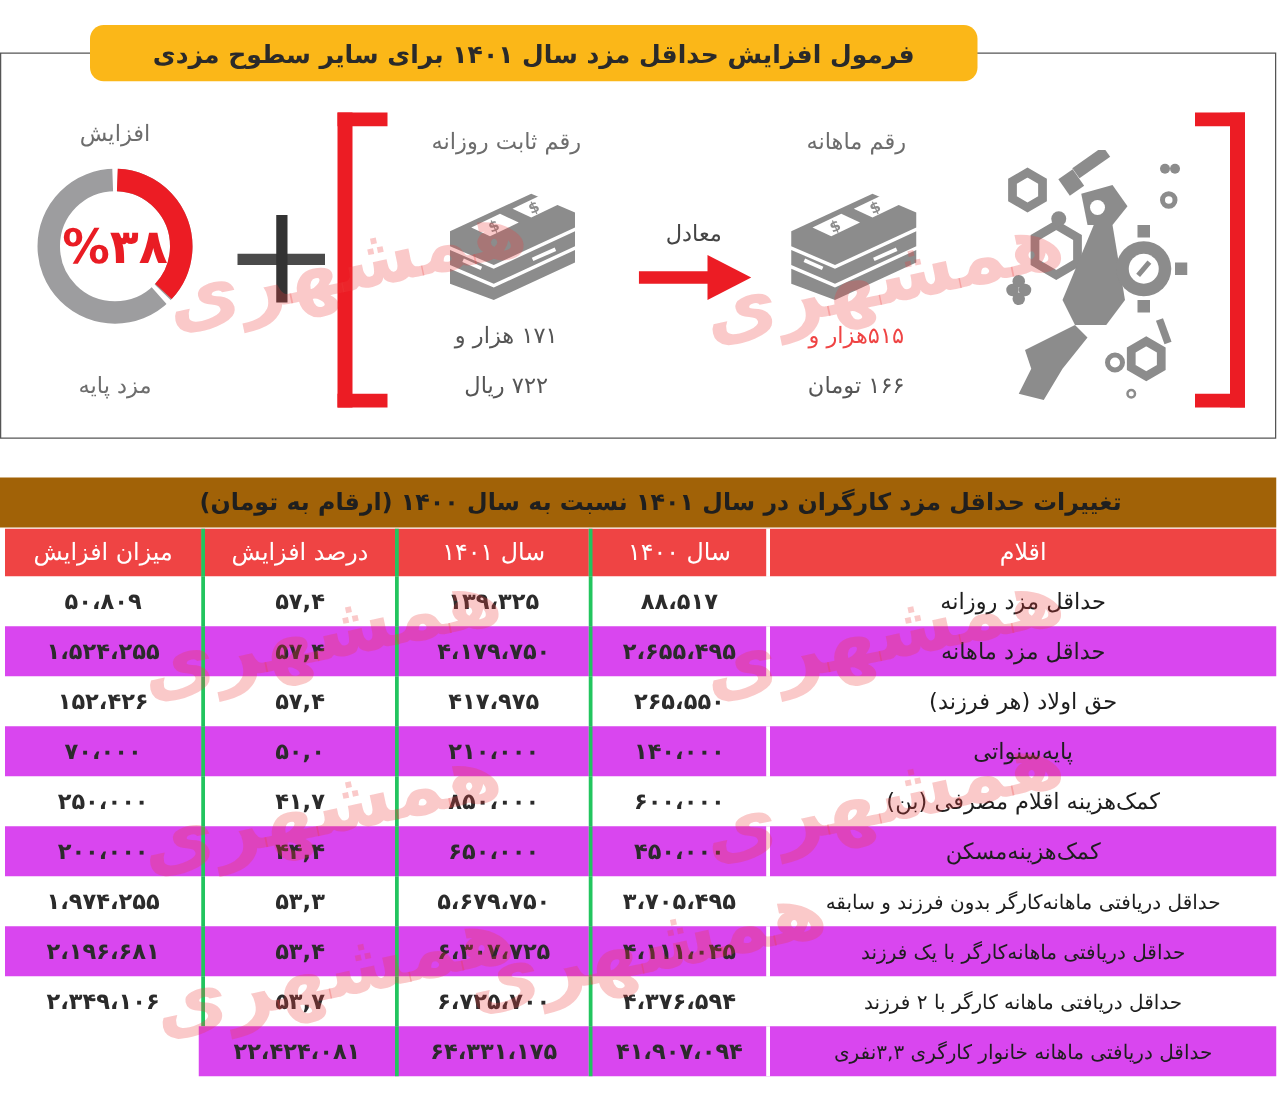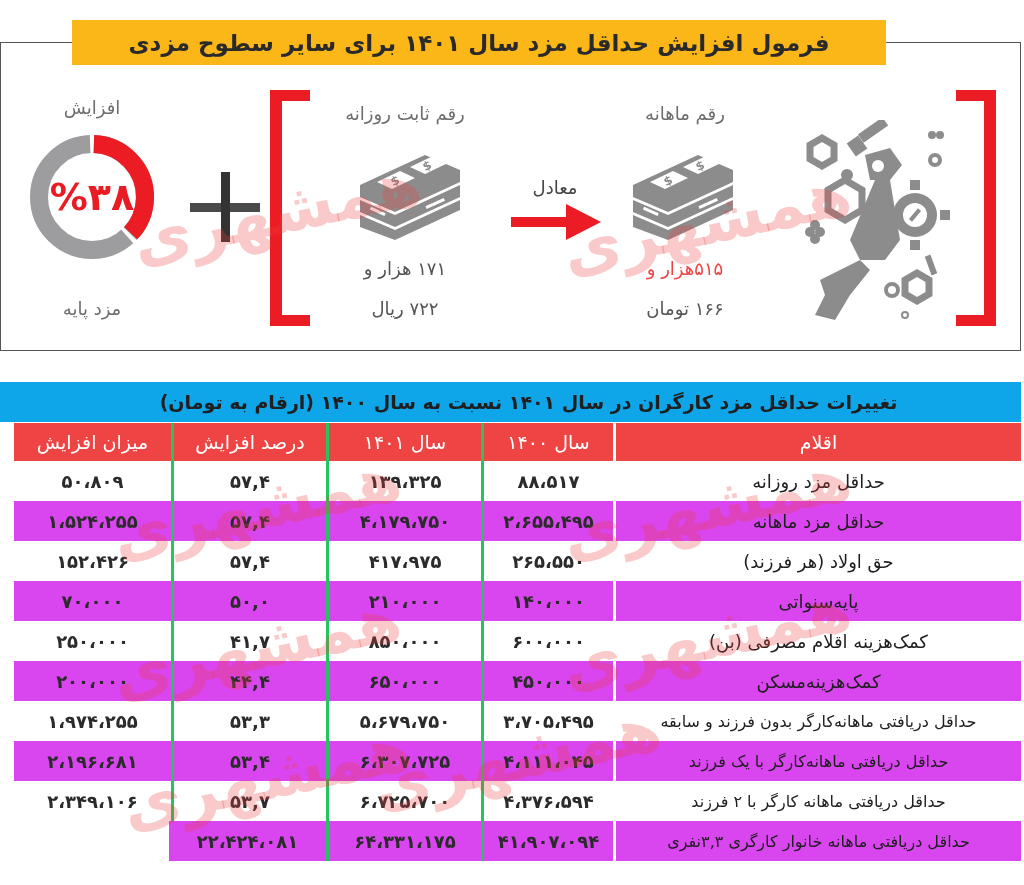--- a/index.html
+++ b/index.html
@@ -5,23 +5,23 @@
   * { box-sizing: border-box; margin: 0; padding: 0; }
   html, body { width: 1024px; height: 885px; background: #ffffff; overflow: hidden; }
   body { position: relative; font-family: "DejaVu Sans", sans-serif; color: #222; }
 
   
   .frame {
     position: absolute; left: 0; top: 42px; width: 1021px; height: 309px;
     border: 1.5px solid #555; border-top: 1.5px solid #555; background: #fff;
   }
   .top-title {
-    position: absolute; left: 72px; top: 20px; width: 814px; height: 45px;
+    position: absolute; left: 72px; top: 20px; width: 710px; height: 45px;
     background: #fbb718; display: flex; align-items: center; justify-content: center;
-    font-size: 23px; font-weight: bold; color: #2a2a2a; direction: rtl; z-index: 3;
+    font-size: 20px; font-weight: bold; color: #2a2a2a; direction: rtl; z-index: 3; border-radius: 11px;
   }
 
   .gray-label { color: #6d6d6d; font-size: 18px; direction: rtl; text-align: center; position: absolute; }
 
   
   .donut { position: absolute; left: 28px; top: 133px; width: 128px; height: 128px; }
   .donut-pct {
     position: absolute; left: 28px; top: 133px; width: 128px; height: 128px;
     display: flex; align-items: center; justify-content: center;
     color: #e91c24; font-weight: bold; font-size: 38px; direction: rtl;
@@ -50,37 +50,37 @@
   
   .wm {
     position: absolute; color: rgba(236, 60, 60, 0.28); font-weight: bold;
     font-size: 64px; transform: rotate(-12deg); direction: rtl; pointer-events: none;
     white-space: nowrap; z-index: 5;
   }
 
   
   .tbl-title {
     position: absolute; left: 0; top: 382px; width: 1021px; height: 40px;
-    background: #0ea5e9; display: flex; align-items: center; justify-content: center;
+    background: #a16207; display: flex; align-items: center; justify-content: center;
     font-size: 19px; font-weight: bold; color: #1f1f1f; direction: rtl; padding-left: 36px;
   }
   .tbl {
     position: absolute; left: 0; top: 423px; width: 1021px;
   }
   .row { display: flex; flex-direction: row-reverse; height: 40px; }
   .row.header { height: 38px; }
   .cell {
     display: flex; align-items: center; justify-content: center;
     font-size: 18px; font-weight: bold; color: #2b2b2b; direction: rtl;
     border-left: 3px solid #22c55e; white-space: nowrap; overflow: hidden;
   }
   .row.header .cell { background: #ef4444; color: #fff; font-weight: normal; font-size: 19px; }
   .row.shade .cell { background: #d946ef; }
   .c-item { width: 408px; border-left: 3px solid #fff; }
-  .c-1400 { width: 132px; }
+  .c-1400 { width: 142px; }
   .c-1401 { width: 155px; }
   .c-pct  { width: 155px; }
   .c-inc  { width: 157px; border-left: none; }
   .c-item.body { font-weight: normal; font-size: 18px; color: #1e1e1e; }
   .num { font-family: "DejaVu Sans", sans-serif; letter-spacing: 1px; }
 </style>
 </head>
 <body>
 
 <div class="top-title">فرمول افزایش حداقل مزد سال ۱۴۰۱ برای سایر سطوح مزدی</div>

